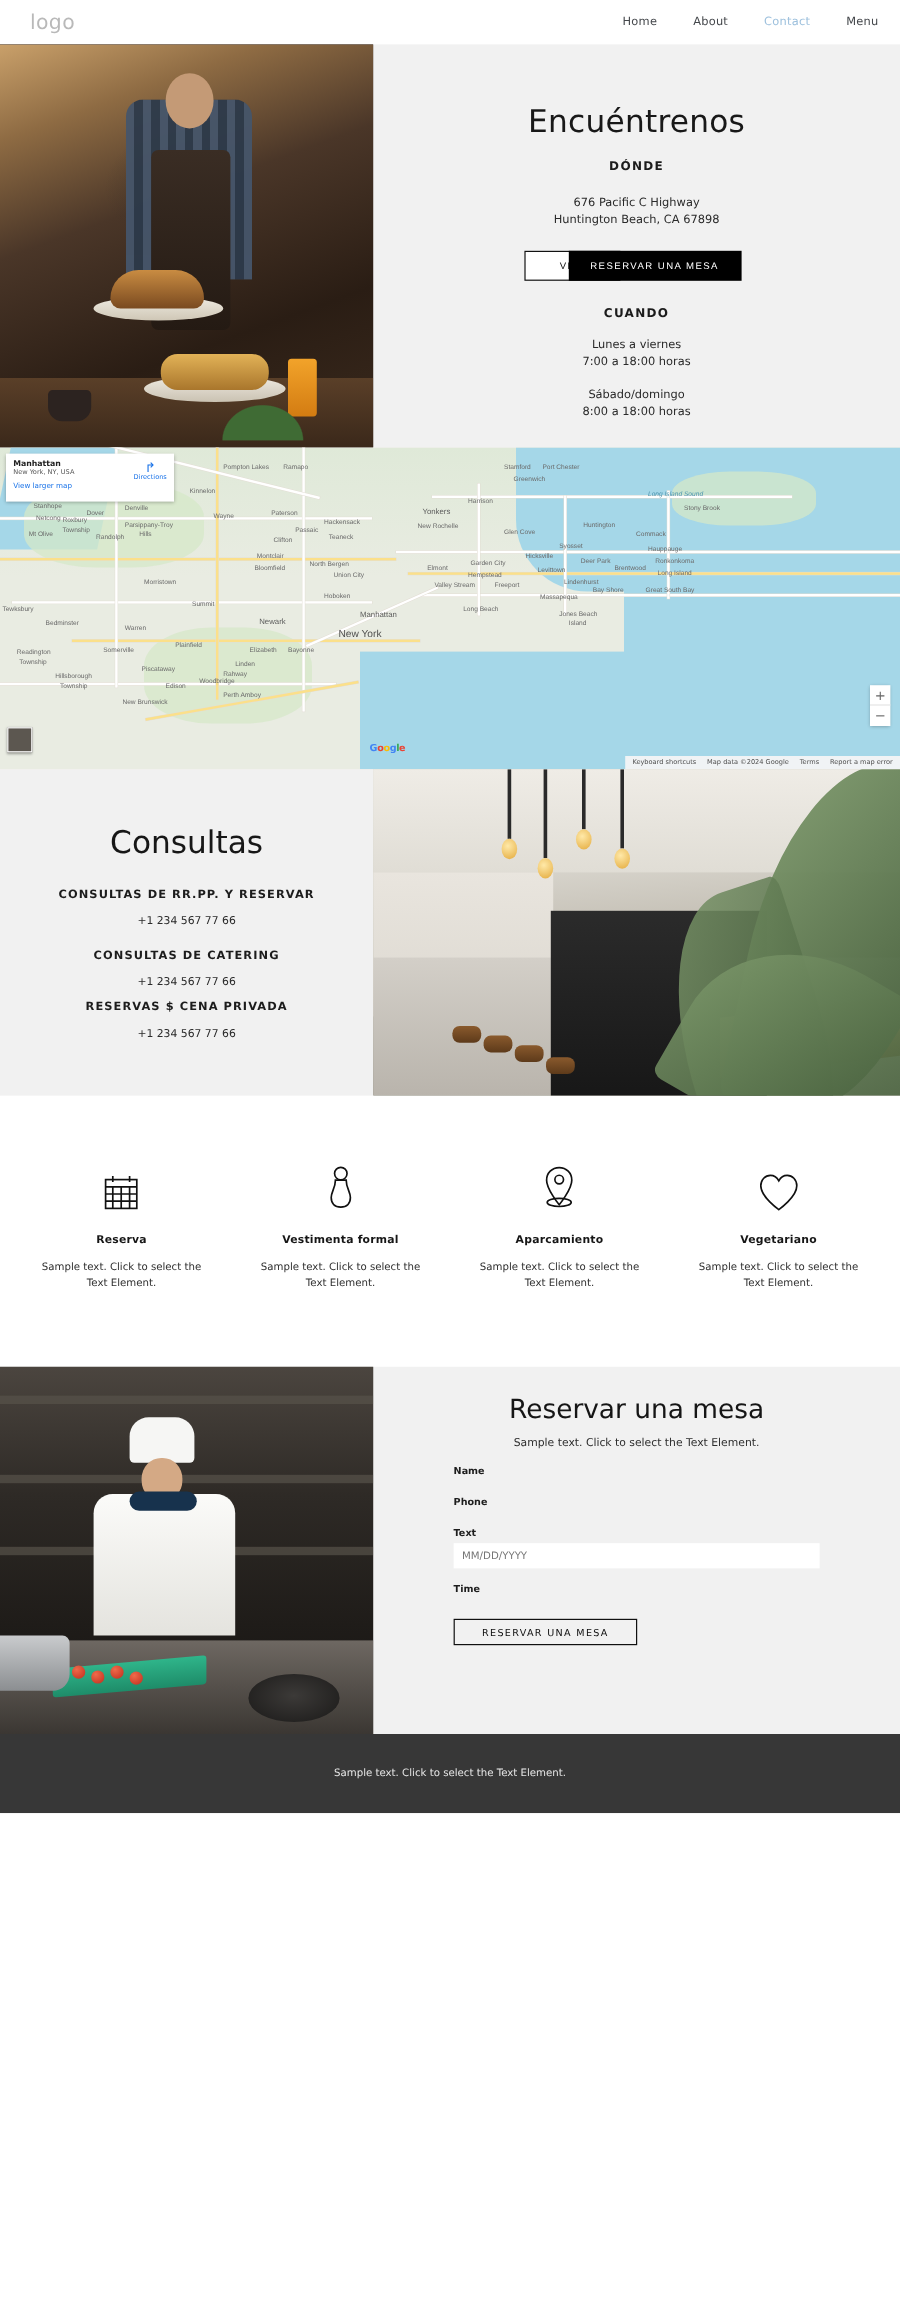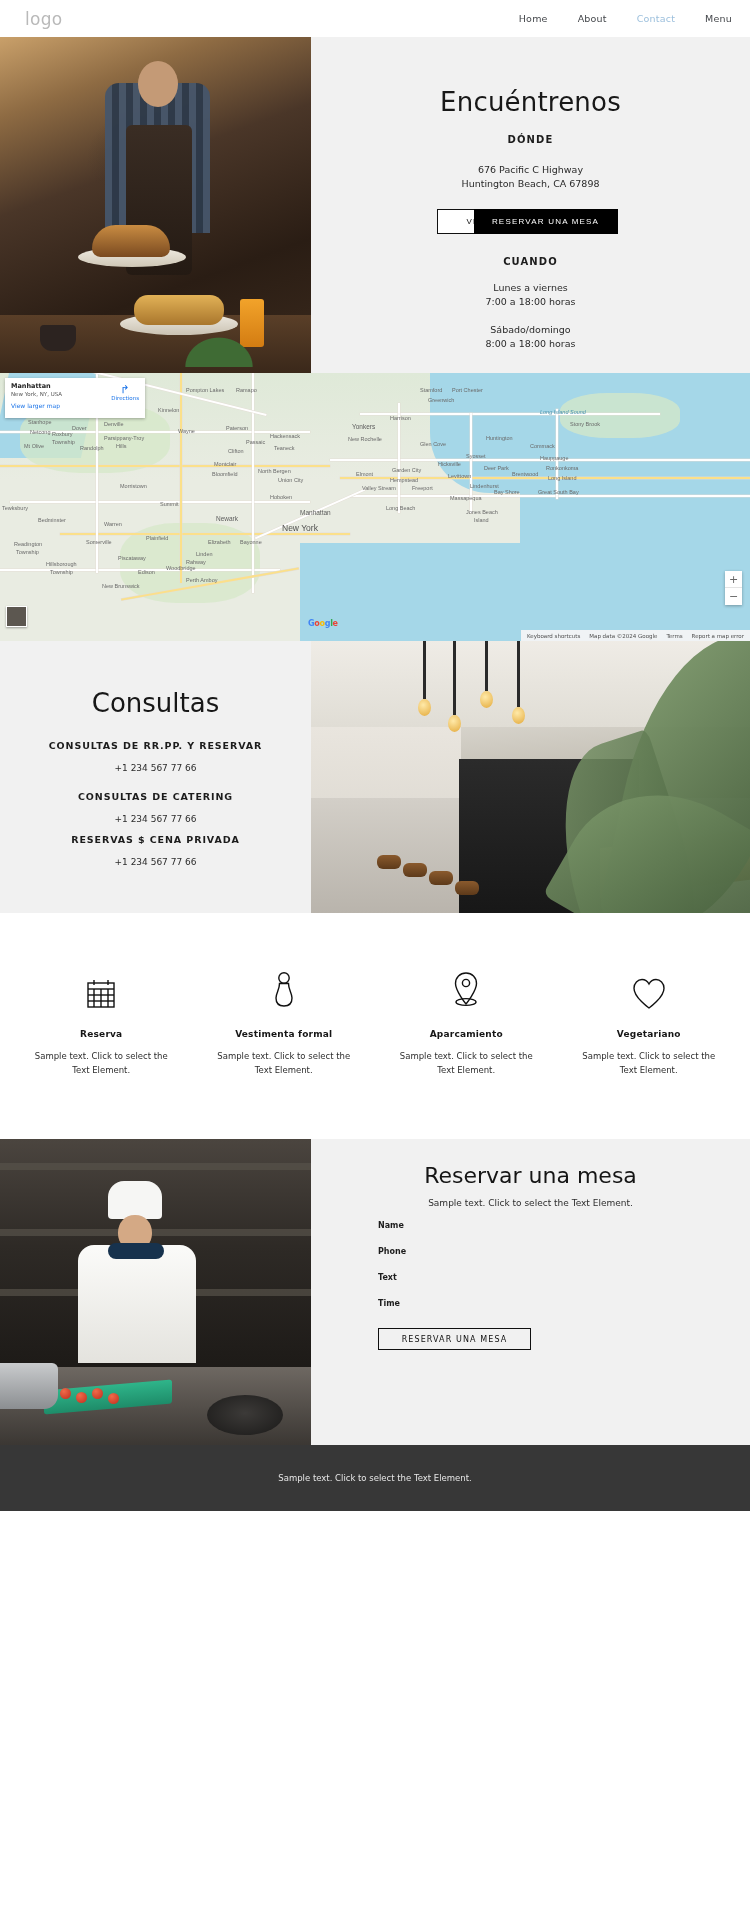--- a/index.html
+++ b/index.html
@@ -659,20 +659,21 @@
 
   <div class="reserve-form">
     <div class="rf-title">Reservar una mesa</div>
     <div class="rf-sub">Sample text. Click to select the Text Element.</div>
 
     <div class="rf-label">Name</div>
 
     <div class="rf-label">Phone</div>
 
     <div class="rf-label">Text</div>
+    <input class="rf-input" type="text" placeholder="MM/DD/YYYY" style="">
 
     <div class="rf-label">Time</div>
 
     <button class="rf-submit">RESERVAR UNA MESA</button>
   </div>
 </section>
 
 <footer class="footer">
   <div class="footer-text">Sample text. Click to select the Text Element.</div>
 </footer>

